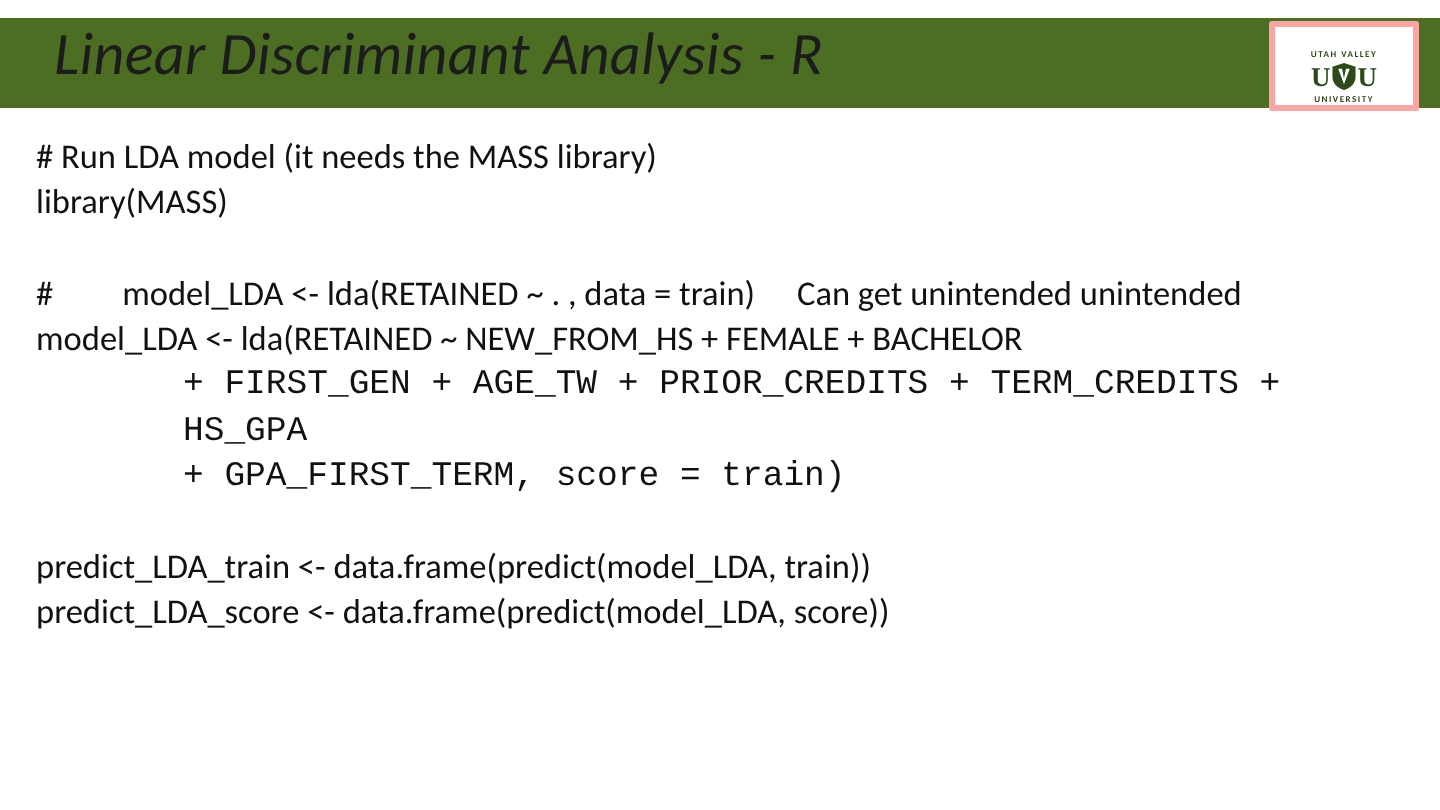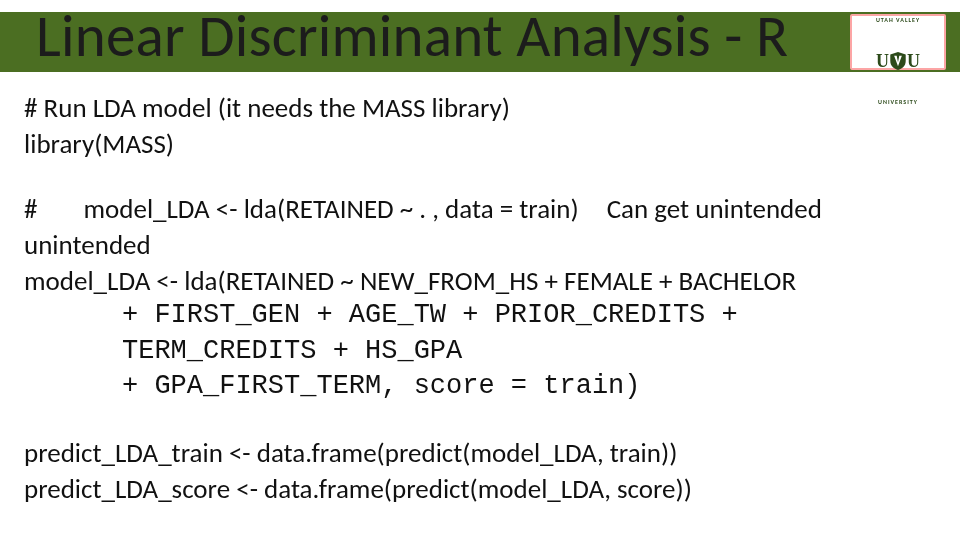--- a/index.html
+++ b/index.html
@@ -22,40 +22,40 @@
     left: 0;
     right: 0;
     bottom: 0;
     height: 60px;
     background: #4b6e22;
   }
   .title {
     position: absolute;
     left: 36px;
     top: 0;
-    font-size: 59px;
+    font-size: 40px;
     line-height: 72px;
     color: #1c1c1c;
     font-weight: 400;
     letter-spacing: 0.2px;
+    font-style: italic;
   }
   .logo-wrap {
     position: absolute;
     right: 14px;
     top: 14px;
     width: 92px;
     height: 52px;
     background: #ffffff;
     border-radius: 2px;
-    border: 2px solid #fca5a5;
+    border: 4px solid #fca5a5;
     display: flex;
     flex-direction: column;
     align-items: center;
-    justify-content: space-between;
-    gap: 26px;
+    justify-content: flex-end;
   }
   .logo-sub {
     font-size: 6px;
     letter-spacing: 1px;
     color: #2c4a1a;
     text-align: center;
     font-weight: 600;
   }
   .logo-uvu {
     font-family: Georgia, 'Times New Roman', serif;
@@ -68,21 +68,21 @@
     line-height: 1;
     margin: 2px 0;
   }
   .logo-shield {
     width: 16px;
     height: 18px;
     fill: #2c4a1a;
   }
   .content {
     padding: 18px 24px 0 24px;
-    font-size: 27px;
+    font-size: 23px;
     line-height: 1.32;
     color: #111111;
     font-weight: 400;
   }
   .indent {
     padding-left: 98px;
     font-family: Liberation Mono, monospace;
   }
   .gap {
     height: 30px;

